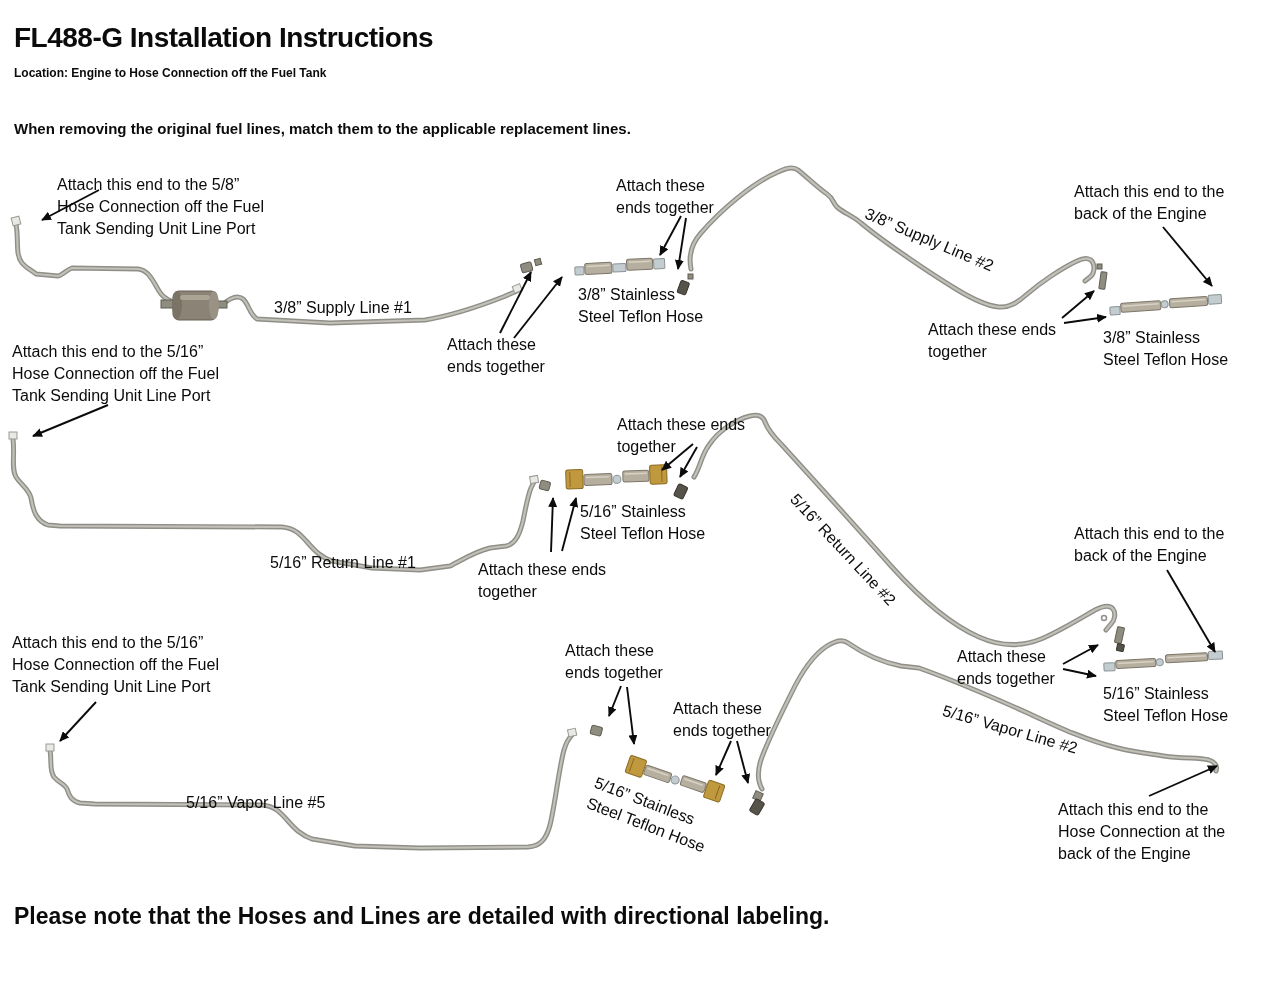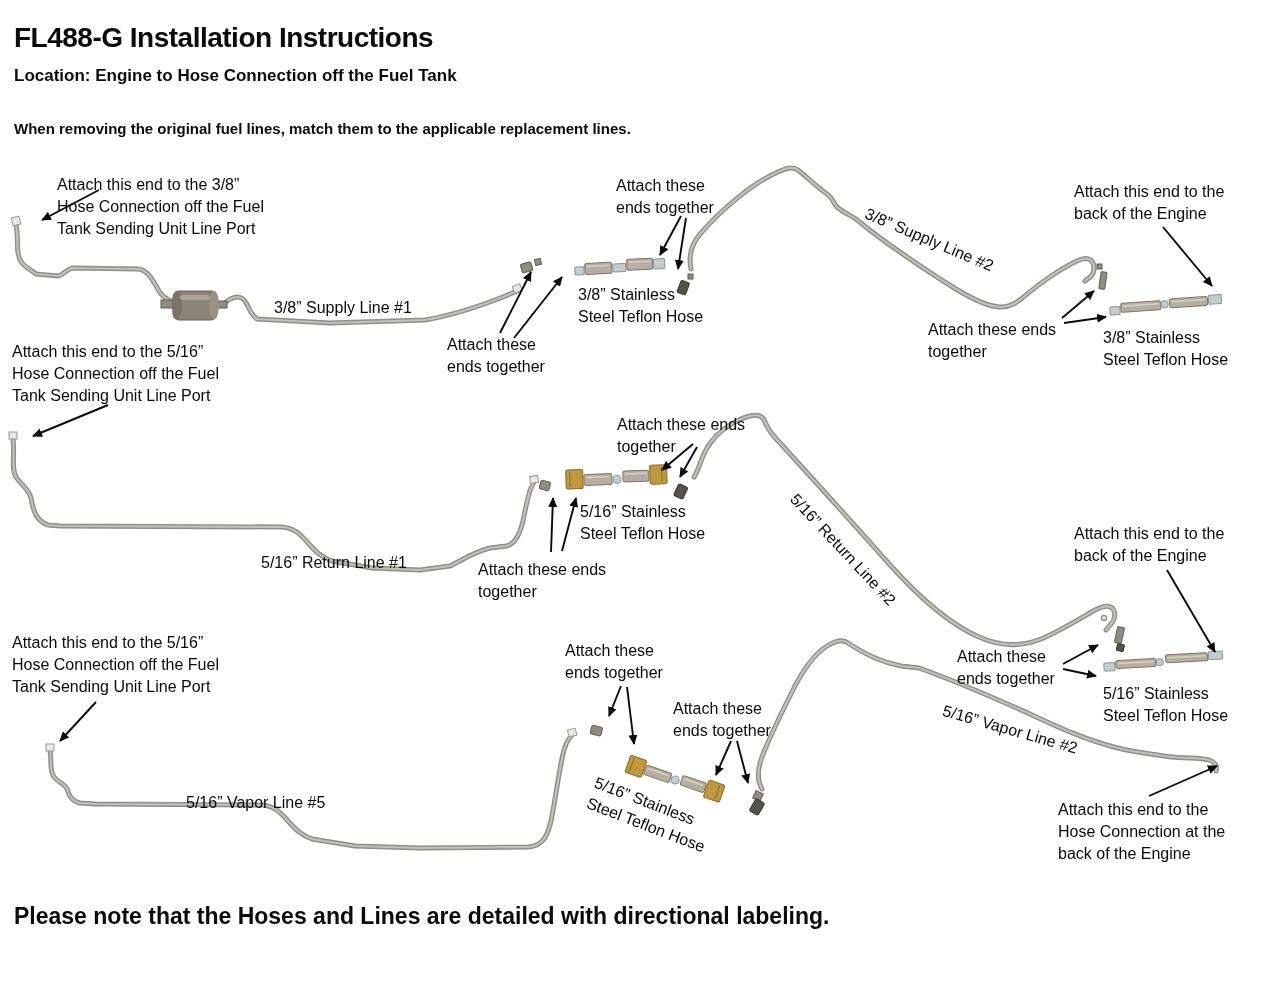--- a/index.html
+++ b/index.html
@@ -1,21 +1,21 @@
 <!DOCTYPE html>
 <html><head>
 <meta charset="utf-8">
 <style>
   html,body{margin:0;padding:0;background:#ffffff;}
   #canvas{position:relative;width:1280px;height:989px;background:#ffffff;overflow:hidden;
           font-family:"Liberation Sans",sans-serif;color:#0b0b0b;}
   .lbl{position:absolute;font-size:16px;line-height:22px;white-space:pre-line;color:#0b0b0b;}
   .rot{transform-origin:0 0;white-space:pre;}
   .h-title{position:absolute;left:14px;top:22px;font-size:28px;font-weight:700;letter-spacing:-0.5px;}
-  .h-sub{position:absolute;left:14px;top:66px;font-size:17px;font-weight:700;}
+  .h-sub{position:absolute;left:14px;top:66px;font-size:12px;font-weight:700;}
   .h-note{position:absolute;left:14px;top:120px;font-size:15px;font-weight:700;}
   .f-note1{position:absolute;left:14px;top:903px;font-size:23px;font-weight:700;}
   .f-note2{position:absolute;left:14px;top:928px;font-size:17px;font-weight:700;}
   svg{position:absolute;left:0;top:0;}
   .tube-o{fill:none;stroke:#8f8e87;stroke-width:5;stroke-linecap:round;stroke-linejoin:round;}
   .tube-i{fill:none;stroke:#c2c1b9;stroke-width:2.2;stroke-linecap:round;stroke-linejoin:round;}
   .arr{stroke:#0b0b0b;stroke-width:1.9;}
   .braid{fill:#b6af9f;stroke:#7c766a;stroke-width:1;}
   .steel{fill:#c3cccf;stroke:#8a9396;stroke-width:1;}
   .brass{fill:#c0983d;stroke:#8a6b24;stroke-width:1;}
@@ -177,42 +177,42 @@
       <line class="arr" x1="731" y1="741" x2="716" y2="775" marker-end="url(#ah)"></line>
       <line class="arr" x1="737" y1="741" x2="748" y2="783" marker-end="url(#ah)"></line>
       <line class="arr" x1="1149" y1="796" x2="1217" y2="766" marker-end="url(#ah)"></line>
     </g>
   </svg>
 
   <div class="h-title">FL488-G Installation Instructions</div>
   <div class="h-sub">Location: Engine to Hose Connection off the Fuel Tank</div>
   <div class="h-note">When removing the original fuel lines, match them to the applicable replacement lines.</div>
 
-  <div class="lbl" style="left:57px;top:174px;">Attach this end to the 3/8”
+  <div class="lbl" style="left:57px;top:174px;">Attach this end to the 5/8”
 Hose Connection off the Fuel
 Tank Sending Unit Line Port</div>
   <div class="lbl" style="left:274px;top:297px;">3/8” Supply Line #1</div>
   <div class="lbl" style="left:447px;top:334px;">Attach these
 ends together</div>
   <div class="lbl" style="left:578px;top:284px;">3/8” Stainless
 Steel Teflon Hose</div>
   <div class="lbl" style="left:616px;top:175px;">Attach these
 ends together</div>
   <div class="lbl rot" style="left:870px;top:203px;transform:rotate(23deg);">3/8” Supply Line #2</div>
   <div class="lbl" style="left:1074px;top:181px;">Attach this end to the
 back of the Engine</div>
   <div class="lbl" style="left:928px;top:319px;">Attach these ends
 together</div>
   <div class="lbl" style="left:1103px;top:327px;">3/8” Stainless
 Steel Teflon Hose</div>
 
   <div class="lbl" style="left:12px;top:341px;">Attach this end to the 5/16”
 Hose Connection off the Fuel
 Tank Sending Unit Line Port</div>
-  <div class="lbl" style="left:261px;top:552px;">5/16” Return Line #1</div>
+  <div class="lbl" style="left:270px;top:552px;">5/16” Return Line #1</div>
   <div class="lbl" style="left:617px;top:414px;">Attach these ends
 together</div>
   <div class="lbl" style="left:580px;top:501px;">5/16” Stainless
 Steel Teflon Hose</div>
   <div class="lbl" style="left:478px;top:559px;">Attach these ends
 together</div>
   <div class="lbl rot" style="left:801px;top:489px;transform:rotate(47deg);">5/16” Return Line #2</div>
   <div class="lbl" style="left:1074px;top:523px;">Attach this end to the
 back of the Engine</div>
   <div class="lbl" style="left:957px;top:646px;">Attach these

